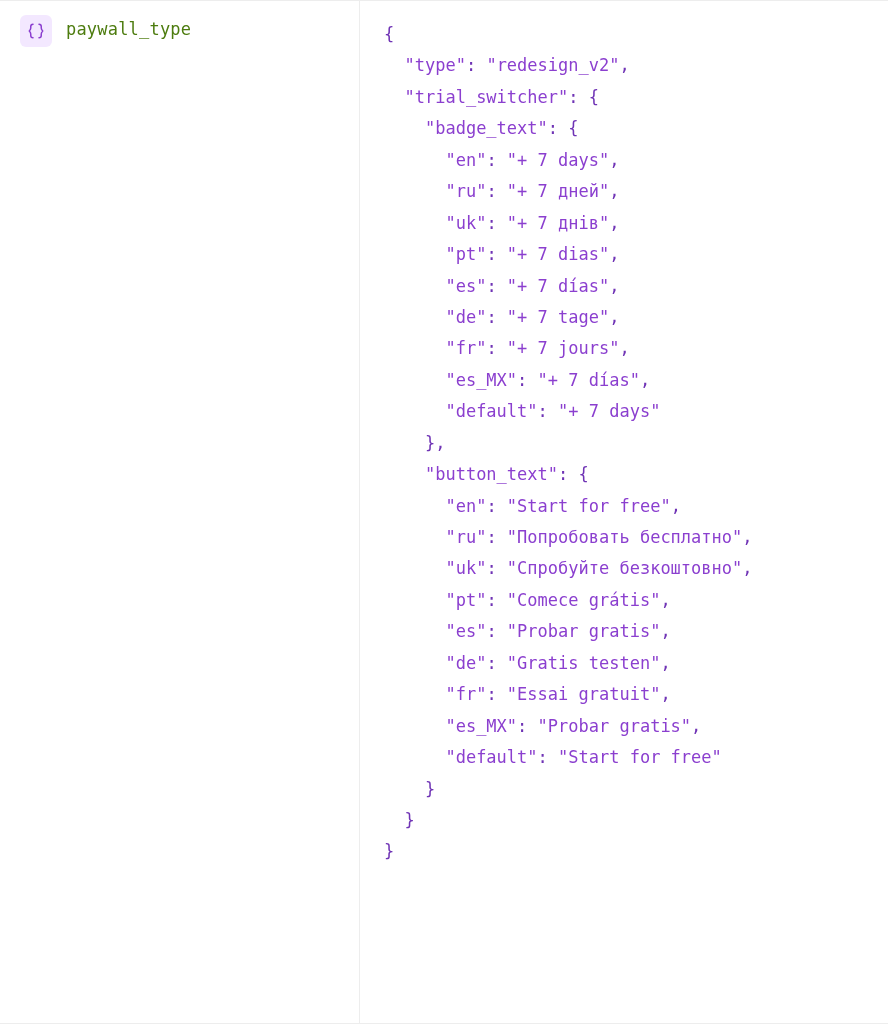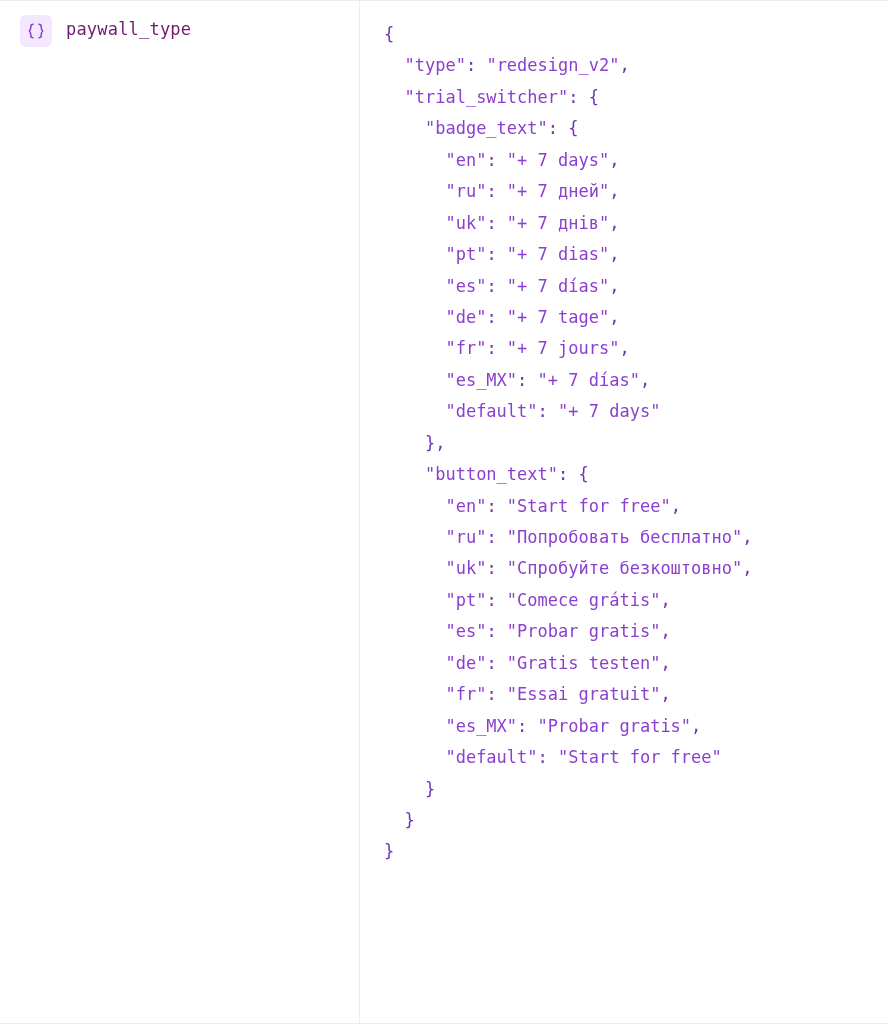--- a/index.html
+++ b/index.html
@@ -31,21 +31,21 @@
     background: #f3e8ff;
     border-radius: 6px;
     display: flex; align-items: center; justify-content: center;
   }
   .icon-badge svg { width: 18px; height: 18px; }
   .key-cell {
     flex: 0 0 300px;
     padding: 18px 24px 10px 6px;
     border-right: 1px solid #ededed;
     font-weight: 500;
-    color: #701a75;
+    color: #4d7c0f;
     letter-spacing: 0.2px;
   }
   .value-cell {
     flex: 1 1 auto;
     padding: 18px 10px 18px 24px;
     white-space: pre;
     font-family: ui-monospace, SFMono-Regular, "SF Mono", Menlo, Consolas, monospace;
     font-size: 17px;
     line-height: 1.85;
     overflow: auto;

